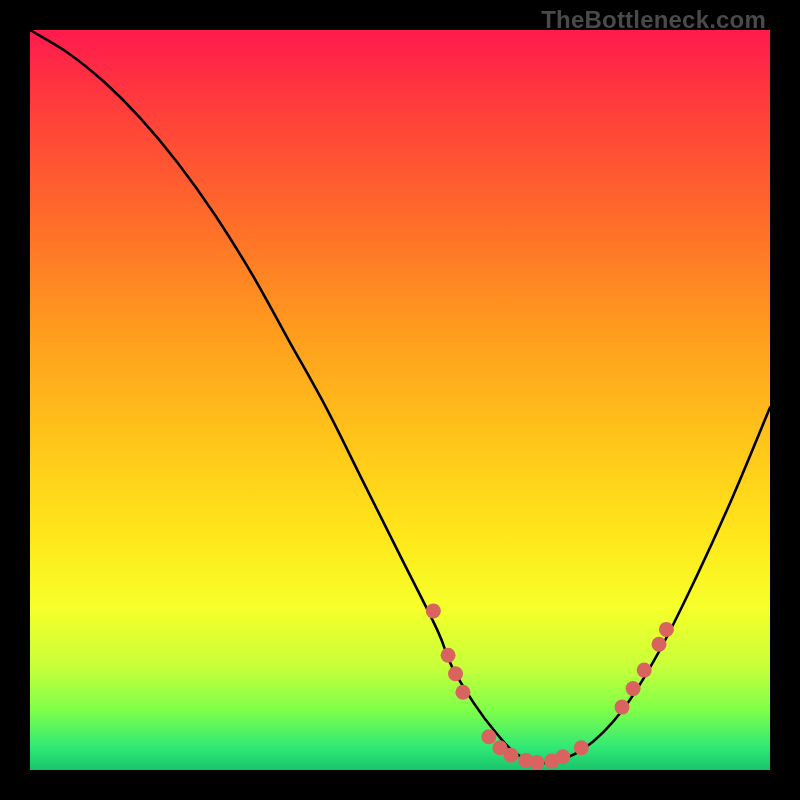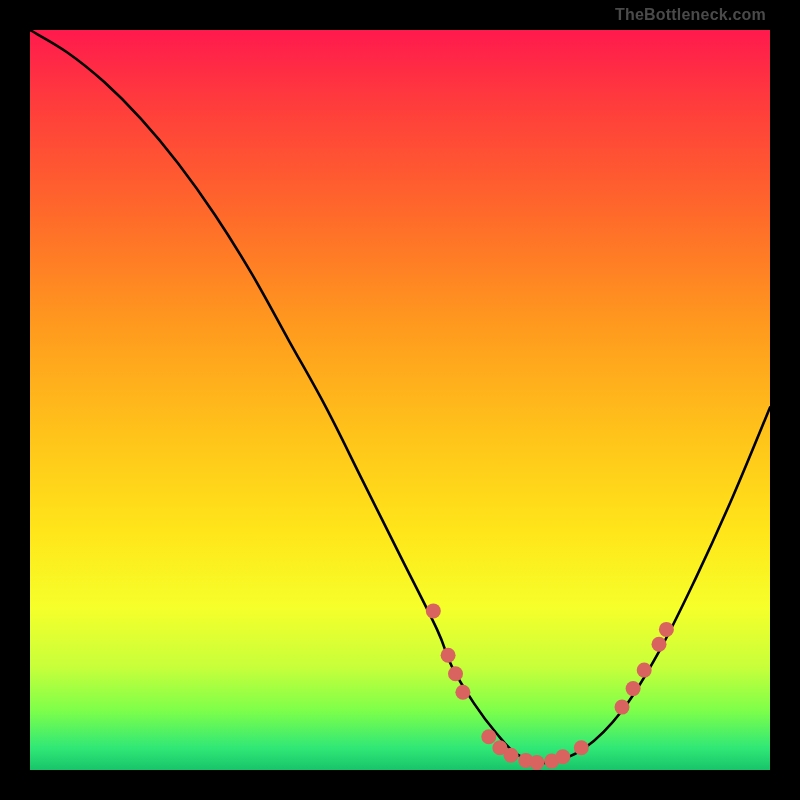--- a/index.html
+++ b/index.html
@@ -37,21 +37,21 @@
       #7dff4a 92%,
       #30e876 97%,
       #18c46a 100%
     );
   }
   .watermark {
     position: absolute;
     top: 6px;
     right: 34px;
     color: #4a4a4a;
-    font-size: 16px;
+    font-size: 24px;
     font-weight: 600;
     letter-spacing: 0.2px;
     user-select: none;
   }
   svg.curve {
     position: absolute;
     left: 0;
     top: 0;
     width: 740px;
     height: 740px;

